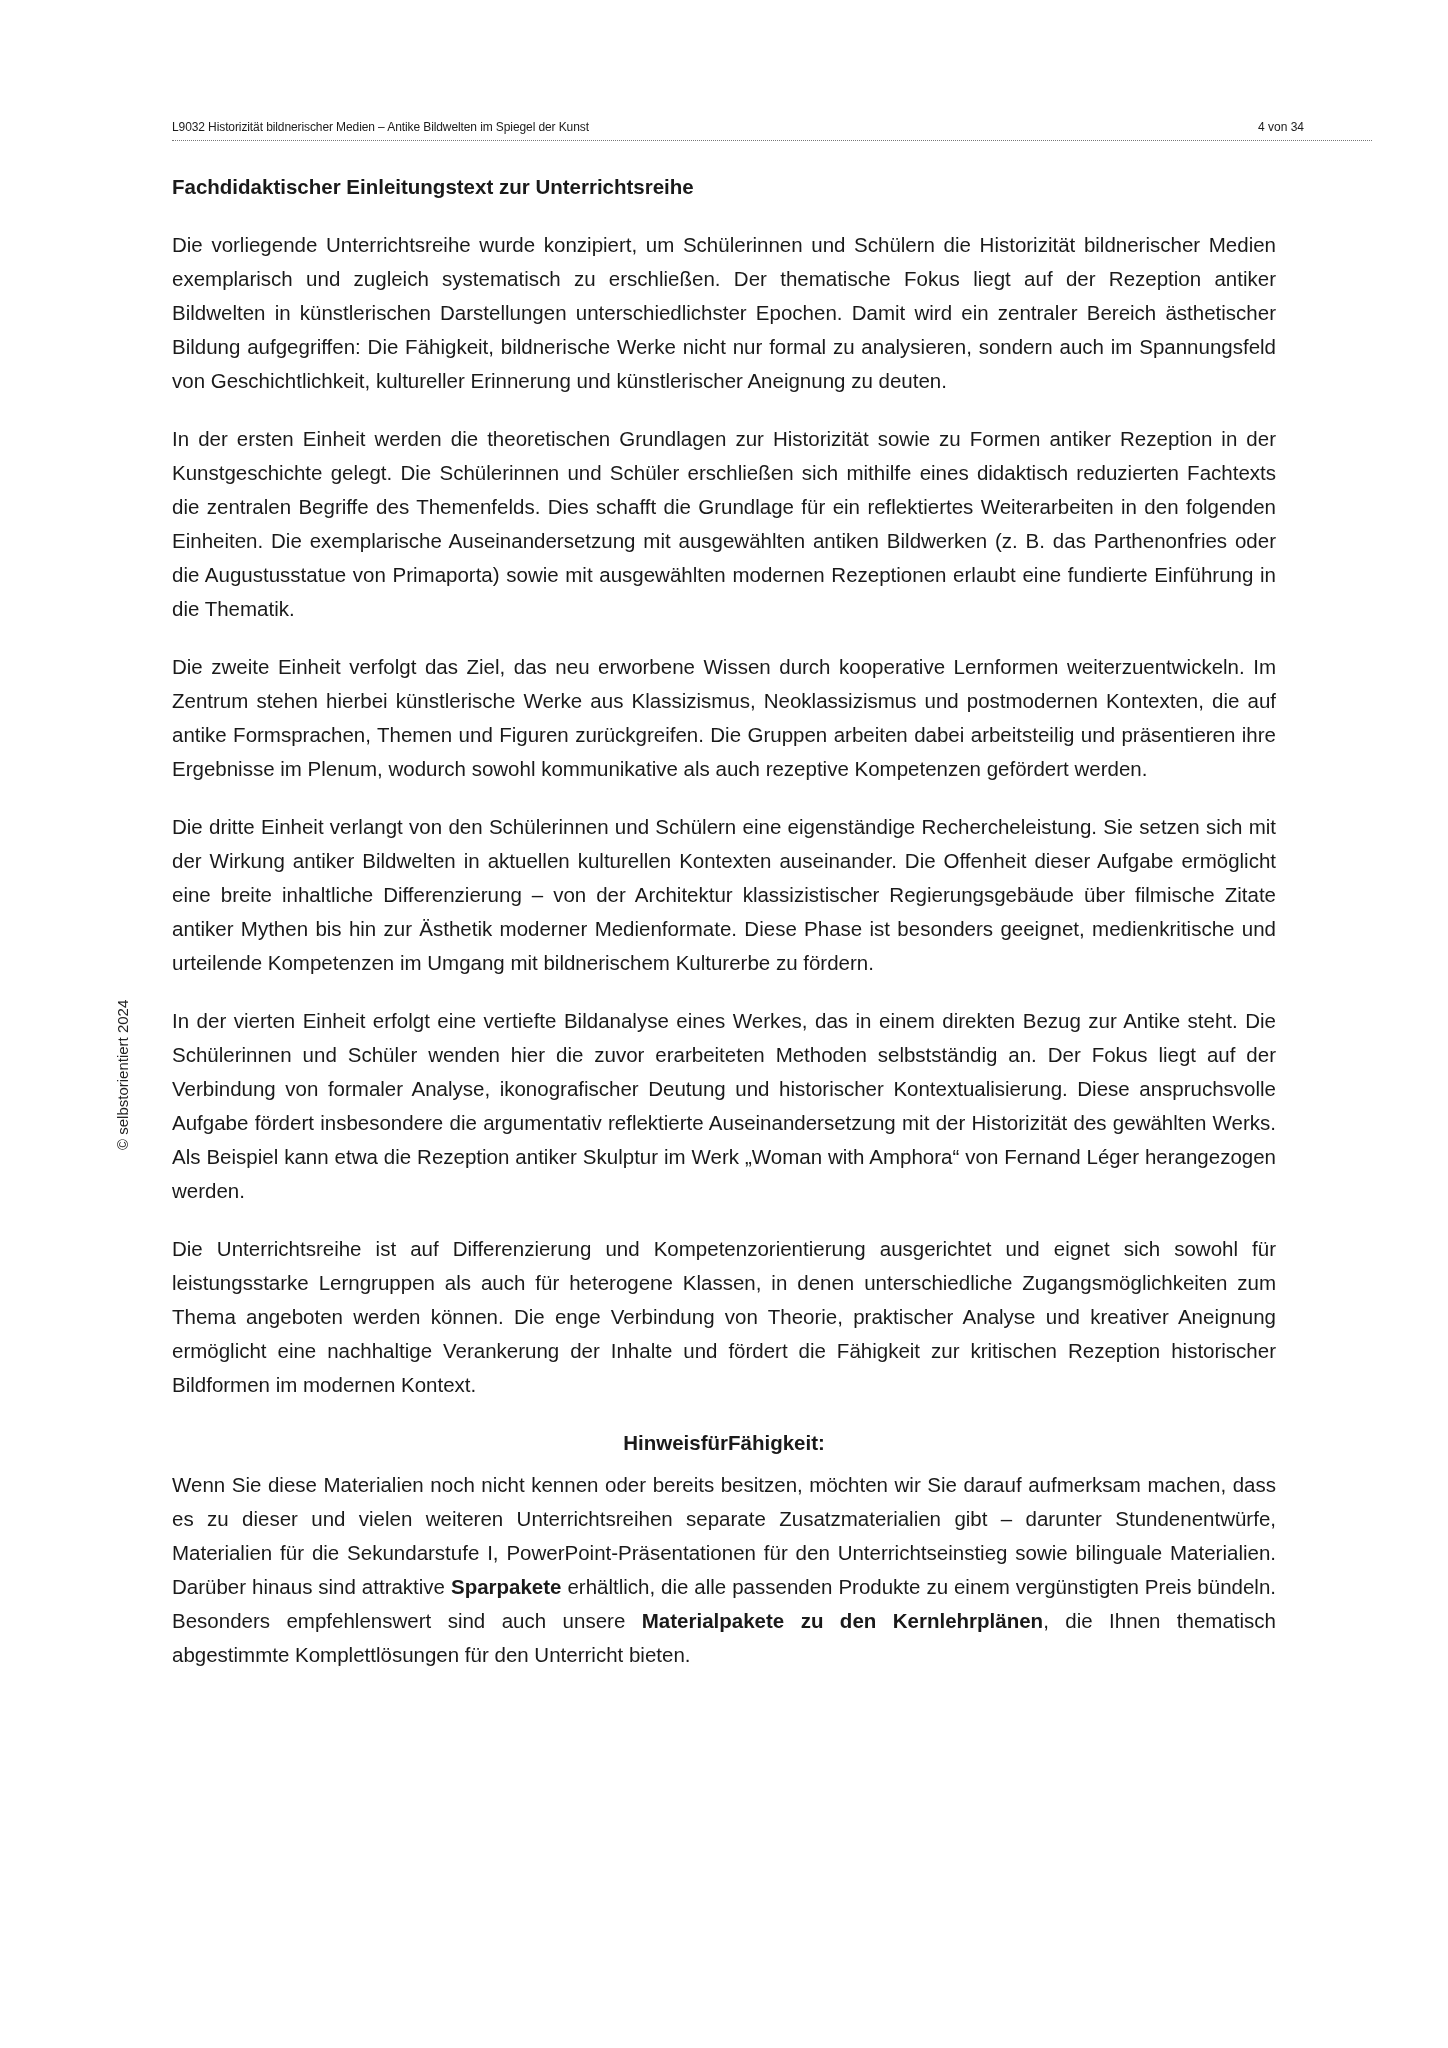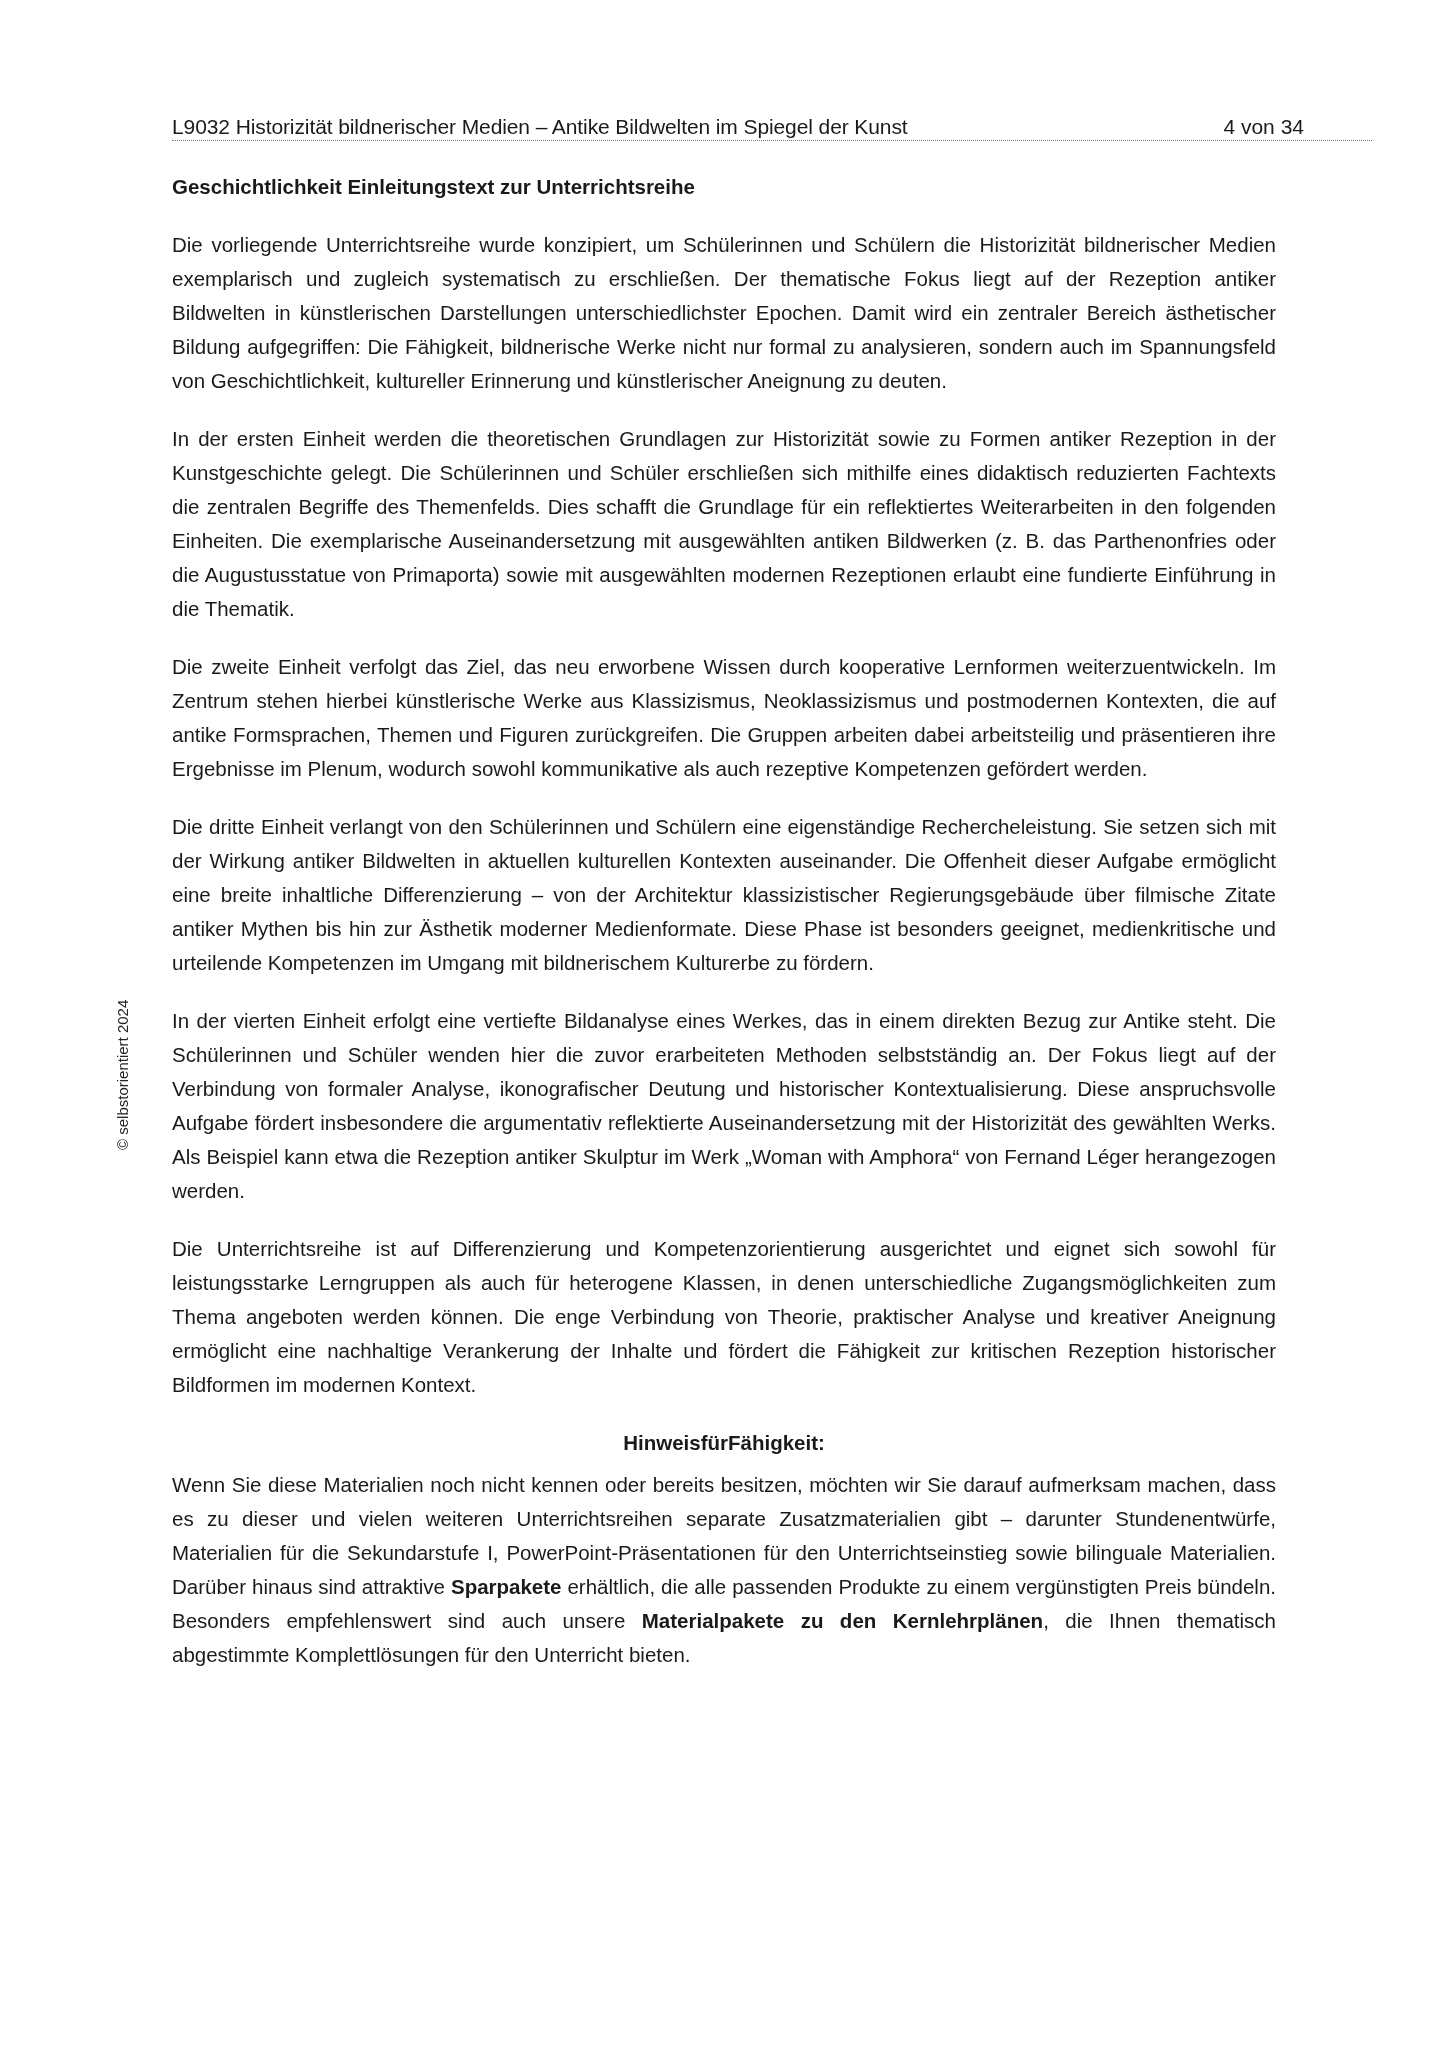--- a/index.html
+++ b/index.html
@@ -15,21 +15,21 @@
       color: #1a1a1a;
       font-family: "Liberation Sans", sans-serif;
     }
     .page-header {
       position: absolute;
       left: 172px;
       top: 114px;
       width: 1200px;
       height: 26px;
       border-bottom: 1px dotted #777;
-      font-size: 21px;
+      font-size: 12px;
       line-height: 22px;
     }
     .page-header .title {
       position: absolute;
       left: 0;
       top: 2px;
       letter-spacing: -0.1px;
     }
     .page-header .pageno {
       position: absolute;
@@ -82,21 +82,21 @@
 <body>
 
 <div class="page-header">
   <span class="title">L9032 Historizität bildnerischer Medien – Antike Bildwelten im Spiegel der Kunst</span>
   <span class="pageno">4 von 34</span>
 </div>
 
 <div class="side-note">© selbstorientiert 2024</div>
 
 <div class="content">
-  <h1>Geschichtlichkeit Einleitungstext zur Unterrichtsreihe</h1>
+  <h1>Fachdidaktischer Einleitungstext zur Unterrichtsreihe</h1>
   <p>Die vorliegende Unterrichtsreihe wurde konzipiert, um Schülerinnen und Schülern die Historizität bildnerischer Medien exemplarisch und zugleich systematisch zu erschließen. Der thematische Fokus liegt auf der Rezeption antiker Bildwelten in künstlerischen Darstellungen unterschiedlichster Epochen. Damit wird ein zentraler Bereich ästhetischer Bildung aufgegriffen: Die Fähigkeit, bildnerische Werke nicht nur formal zu analysieren, sondern auch im Spannungsfeld von Geschichtlichkeit, kultureller Erinnerung und künstlerischer Aneignung zu deuten.</p>
   <p>In der ersten Einheit werden die theoretischen Grundlagen zur Historizität sowie zu Formen antiker Rezeption in der Kunstgeschichte gelegt. Die Schülerinnen und Schüler erschließen sich mithilfe eines didaktisch reduzierten Fachtexts die zentralen Begriffe des Themenfelds. Dies schafft die Grundlage für ein reflektiertes Weiterarbeiten in den folgenden Einheiten. Die exemplarische Auseinandersetzung mit ausgewählten antiken Bildwerken (z. B. das Parthenonfries oder die Augustusstatue von Primaporta) sowie mit ausgewählten modernen Rezeptionen erlaubt eine fundierte Einführung in die Thematik.</p>
   <p>Die zweite Einheit verfolgt das Ziel, das neu erworbene Wissen durch kooperative Lernformen weiterzuentwickeln. Im Zentrum stehen hierbei künstlerische Werke aus Klassizismus, Neoklassizismus und postmodernen Kontexten, die auf antike Formsprachen, Themen und Figuren zurückgreifen. Die Gruppen arbeiten dabei arbeitsteilig und präsentieren ihre Ergebnisse im Plenum, wodurch sowohl kommunikative als auch rezeptive Kompetenzen gefördert werden.</p>
   <p>Die dritte Einheit verlangt von den Schülerinnen und Schülern eine eigenständige Rechercheleistung. Sie setzen sich mit der Wirkung antiker Bildwelten in aktuellen kulturellen Kontexten auseinander. Die Offenheit dieser Aufgabe ermöglicht eine breite inhaltliche Differenzierung – von der Architektur klassizistischer Regierungsgebäude über filmische Zitate antiker Mythen bis hin zur Ästhetik moderner Medienformate. Diese Phase ist besonders geeignet, medienkritische und urteilende Kompetenzen im Umgang mit bildnerischem Kulturerbe zu fördern.</p>
   <p>In der vierten Einheit erfolgt eine vertiefte Bildanalyse eines Werkes, das in einem direkten Bezug zur Antike steht. Die Schülerinnen und Schüler wenden hier die zuvor erarbeiteten Methoden selbstständig an. Der Fokus liegt auf der Verbindung von formaler Analyse, ikonografischer Deutung und historischer Kontextualisierung. Diese anspruchsvolle Aufgabe fördert insbesondere die argumentativ reflektierte Auseinandersetzung mit der Historizität des gewählten Werks. Als Beispiel kann etwa die Rezeption antiker Skulptur im Werk „Woman with Amphora“ von Fernand Léger herangezogen werden.</p>
   <p>Die Unterrichtsreihe ist auf Differenzierung und Kompetenzorientierung ausgerichtet und eignet sich sowohl für leistungsstarke Lerngruppen als auch für heterogene Klassen, in denen unterschiedliche Zugangsmöglichkeiten zum Thema angeboten werden können. Die enge Verbindung von Theorie, praktischer Analyse und kreativer Aneignung ermöglicht eine nachhaltige Verankerung der Inhalte und fördert die Fähigkeit zur kritischen Rezeption historischer Bildformen im modernen Kontext.</p>
 
   <div class="hint-title">
     <span>Hinweis</span>
     <span>für</span>

